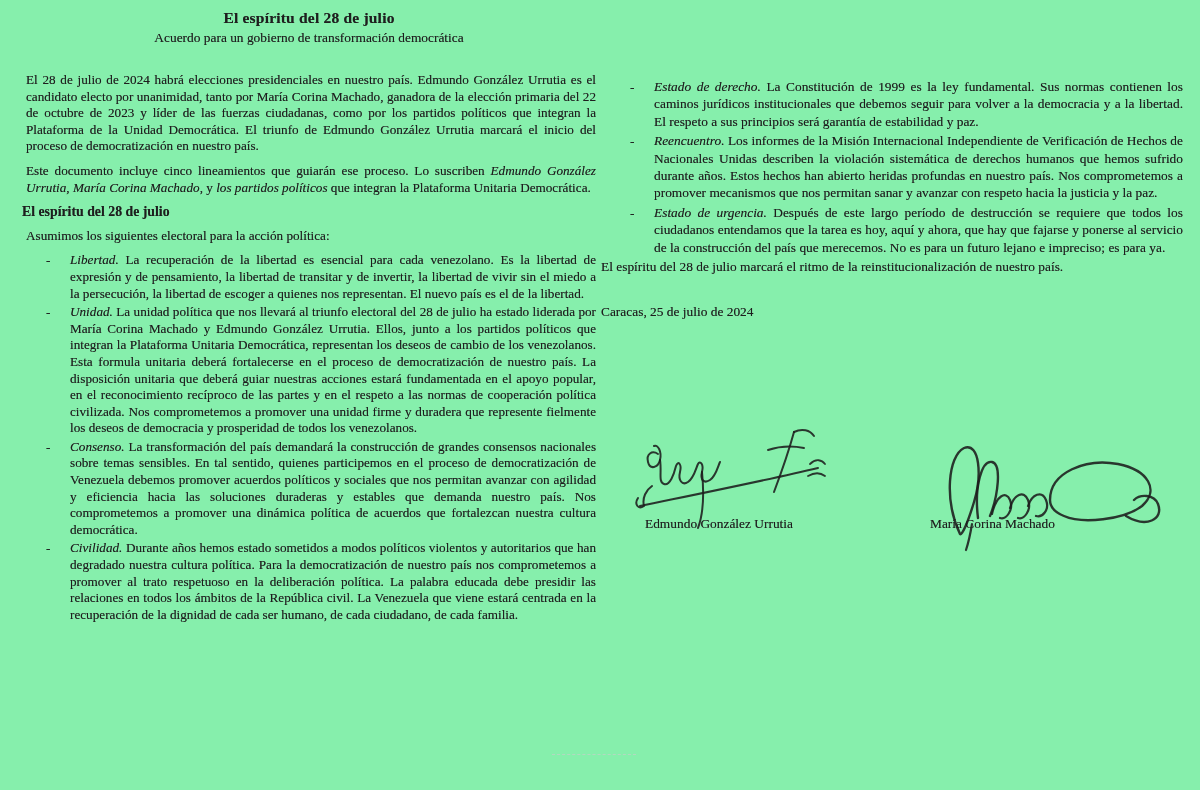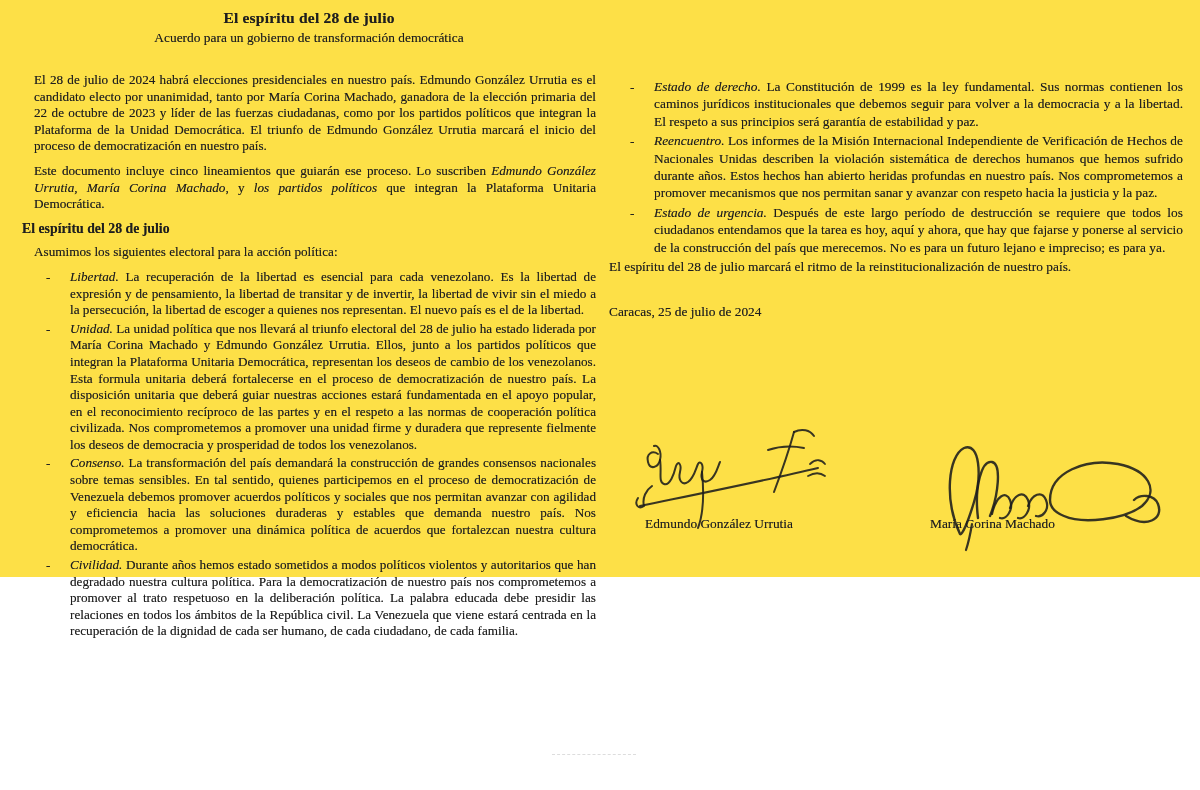--- a/index.html
+++ b/index.html
@@ -1,29 +1,29 @@
 <!DOCTYPE html>
 <html><head>
 <meta charset="utf-8">
 <style>
   html,body{margin:0;padding:0;background:#ffffff;}
   body{width:1200px;height:790px;overflow:hidden;
        font-family:"Liberation Serif","DejaVu Serif",serif;color:#1e1e1e;}
-  .page{position:relative;width:1200px;height:577px;background:#fde047;}
+  .page{position:relative;width:1200px;height:790px;background:#86efac;}
   .scan{text-shadow:0 0 0.45px rgba(40,40,40,0.55);}
 
   .doc-header{position:absolute;left:22px;top:9px;width:574px;text-align:center;}
   .doc-title{font-size:15.5px;font-weight:bold;margin:0;letter-spacing:0.2px;}
   .doc-subtitle{font-size:13.4px;margin-top:3px;}
 
   .col{position:absolute;text-align:justify;}
   .col-left{left:22px;top:72px;width:574px;font-size:13.2px;line-height:16.6px;}
   .col-right{left:597px;top:78px;width:586px;font-size:13.4px;line-height:17.4px;}
 
-  .col p{margin:0 0 8px 12px;}
+  .col p{margin:0 0 8px 4px;}
   .sec-heading{font-size:13.8px;font-weight:bold;margin:2px 0 7px 0;text-align:left;}
 
   .bullet{position:relative;margin:0 0 2px 0;}
   .col-left .bullet{padding-left:48px;}
   .col-left .bullet .dash{position:absolute;left:24px;top:0;}
   .col-right .bullet{padding-left:57px;}
   .col-right .bullet .dash{position:absolute;left:33px;top:0;}
   .term{}
 
   .para-after-bullets{margin-top:9px !important;}

